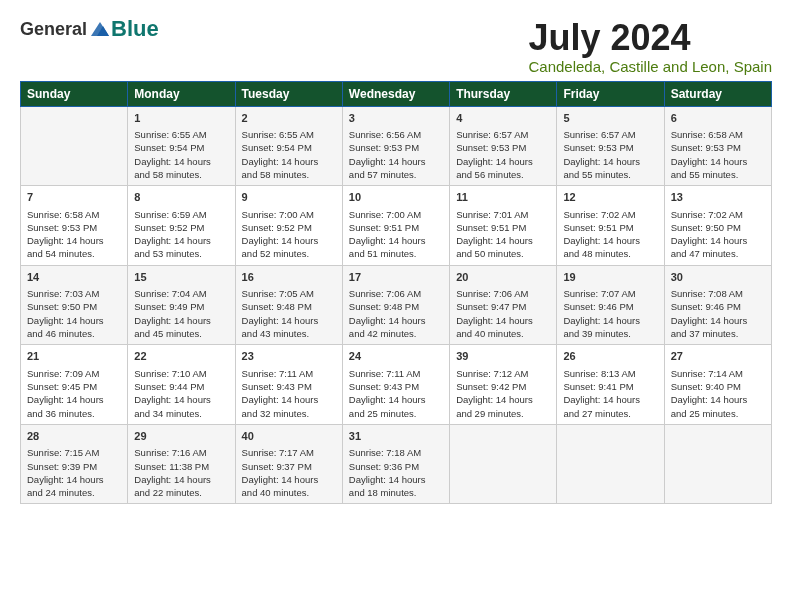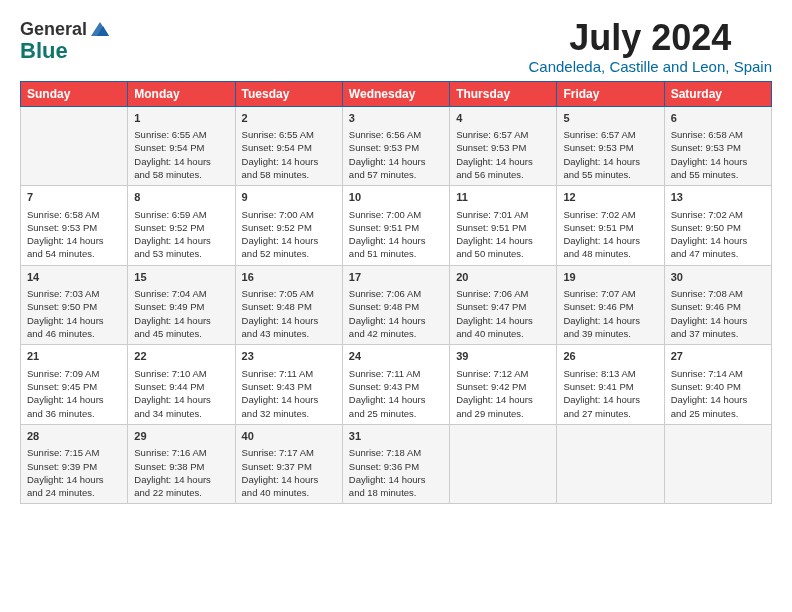--- a/index.html
+++ b/index.html
@@ -36,39 +36,39 @@
       font-weight: bold;
       color: #0f766e;
       line-height: 1;
     }
     .logo-icon {
       width: 22px;
       height: 22px;
       margin-left: 2px;
     }
     .title-block {
-      text-align: center;
+      text-align: left;
     }
     .month-year {
       font-size: 36px;
       font-weight: bold;
       color: #222;
       line-height: 1.1;
     }
     .location {
       font-size: 15px;
-      color: #0369a1;
+      color: #4d7c0f;
     }
     table {
       width: 100%;
       border-collapse: collapse;
       table-layout: fixed;
     }
     thead tr th {
-      background-color: #ef4444;
+      background-color: #14532d;
       color: #fff;
       font-size: 12px;
       font-weight: bold;
       text-align: left;
       padding: 5px 6px;
       border: 1px solid #1a5fa8;
     }
     tbody tr td {
       border: 1px solid #ccc;
       vertical-align: top;
@@ -90,21 +90,21 @@
       display: block;
       margin-bottom: 2px;
     }
   </style>
 </head>
 <body>
 
 <div class="page">
   <div class="header-row">
     <div class="logo">
-      <div style="display:flex; flex-direction:column; line-height:1.1;">
+      <div style="display:flex; flex-direction:row; line-height:1.1;">
         <div style="display:flex; align-items:center;">
           <span class="logo-text-general">General</span>
           <svg class="logo-icon" viewBox="0 0 22 22" xmlns="http://www.w3.org/2000/svg">
             <polygon points="2,18 11,4 20,18" fill="#1a5fa8" opacity="0.85"></polygon>
             <polygon points="8,18 14,8 20,18" fill="#1a5fa8"></polygon>
           </svg>
         </div>
         <span class="logo-text-blue">Blue</span>
       </div>
     </div>
@@ -329,21 +329,21 @@
           <td>
             <span class="day-number">28</span>
             <div>Sunrise: 7:15 AM</div>
             <div>Sunset: 9:39 PM</div>
             <div>Daylight: 14 hours</div>
             <div>and 24 minutes.</div>
           </td>
           <td>
             <span class="day-number">29</span>
             <div>Sunrise: 7:16 AM</div>
-            <div>Sunset: 9:38 PM</div>
+            <div>Sunset: 11:38 PM</div>
             <div>Daylight: 14 hours</div>
             <div>and 22 minutes.</div>
           </td>
           <td>
             <span class="day-number">40</span>
             <div>Sunrise: 7:17 AM</div>
             <div>Sunset: 9:37 PM</div>
             <div>Daylight: 14 hours</div>
             <div>and 40 minutes.</div>
           </td>

